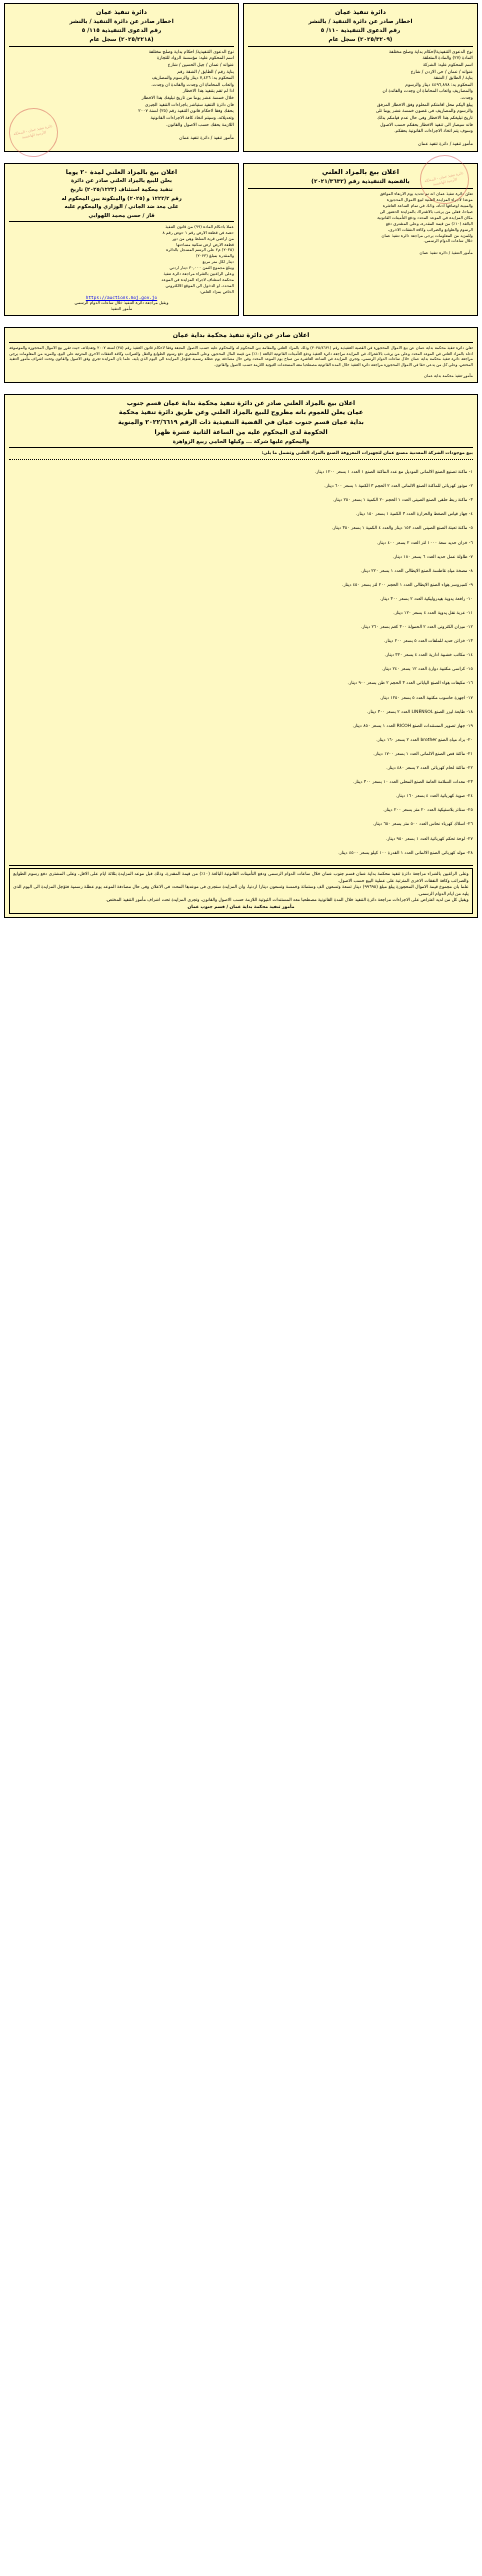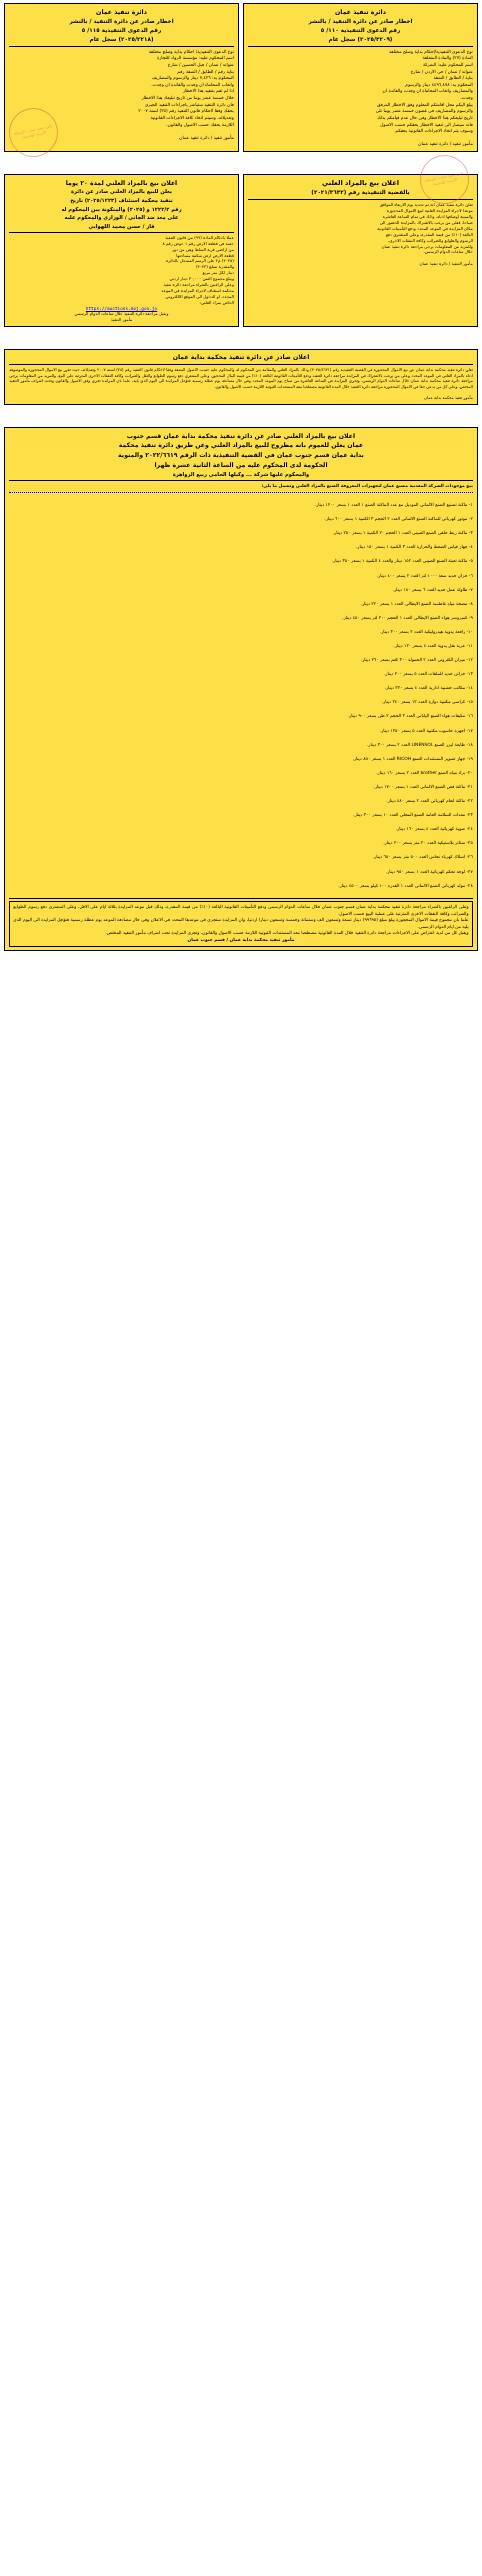--- a/index.html
+++ b/index.html
@@ -15,23 +15,23 @@
     min-height:3157px;
     position:relative;
     background:#fff;
     box-sizing:border-box;
     padding:3.1px 4.1px 10.3px 4.1px;
   }
   
   .block{
     border:0.5px solid #000;
     box-sizing:border-box;
-    margin-bottom:22px;
+    margin-bottom:11px;
     padding:3.1px 4.1px;
-    background:#fde047;
+    background:#fef9c3;
     overflow:hidden;
   }
   .row{
     display:flex;
     flex-direction:row;
     gap:4.1px;
     align-items:stretch;
   }
   .col{
     flex:1 1 0;

